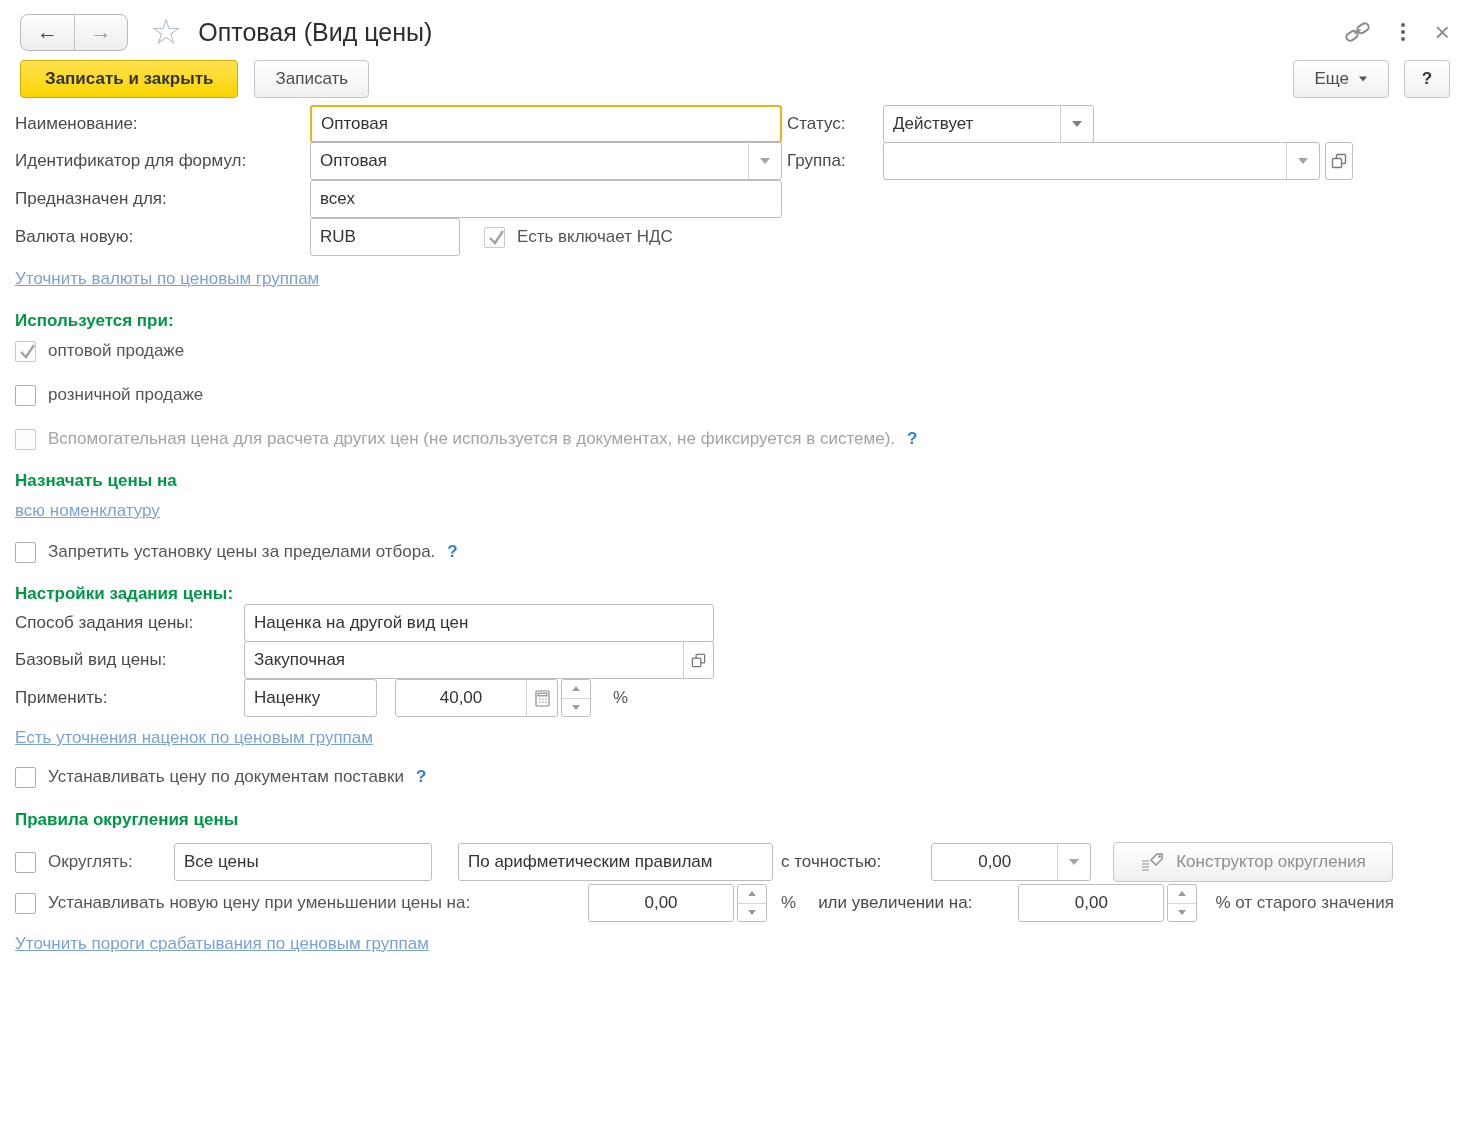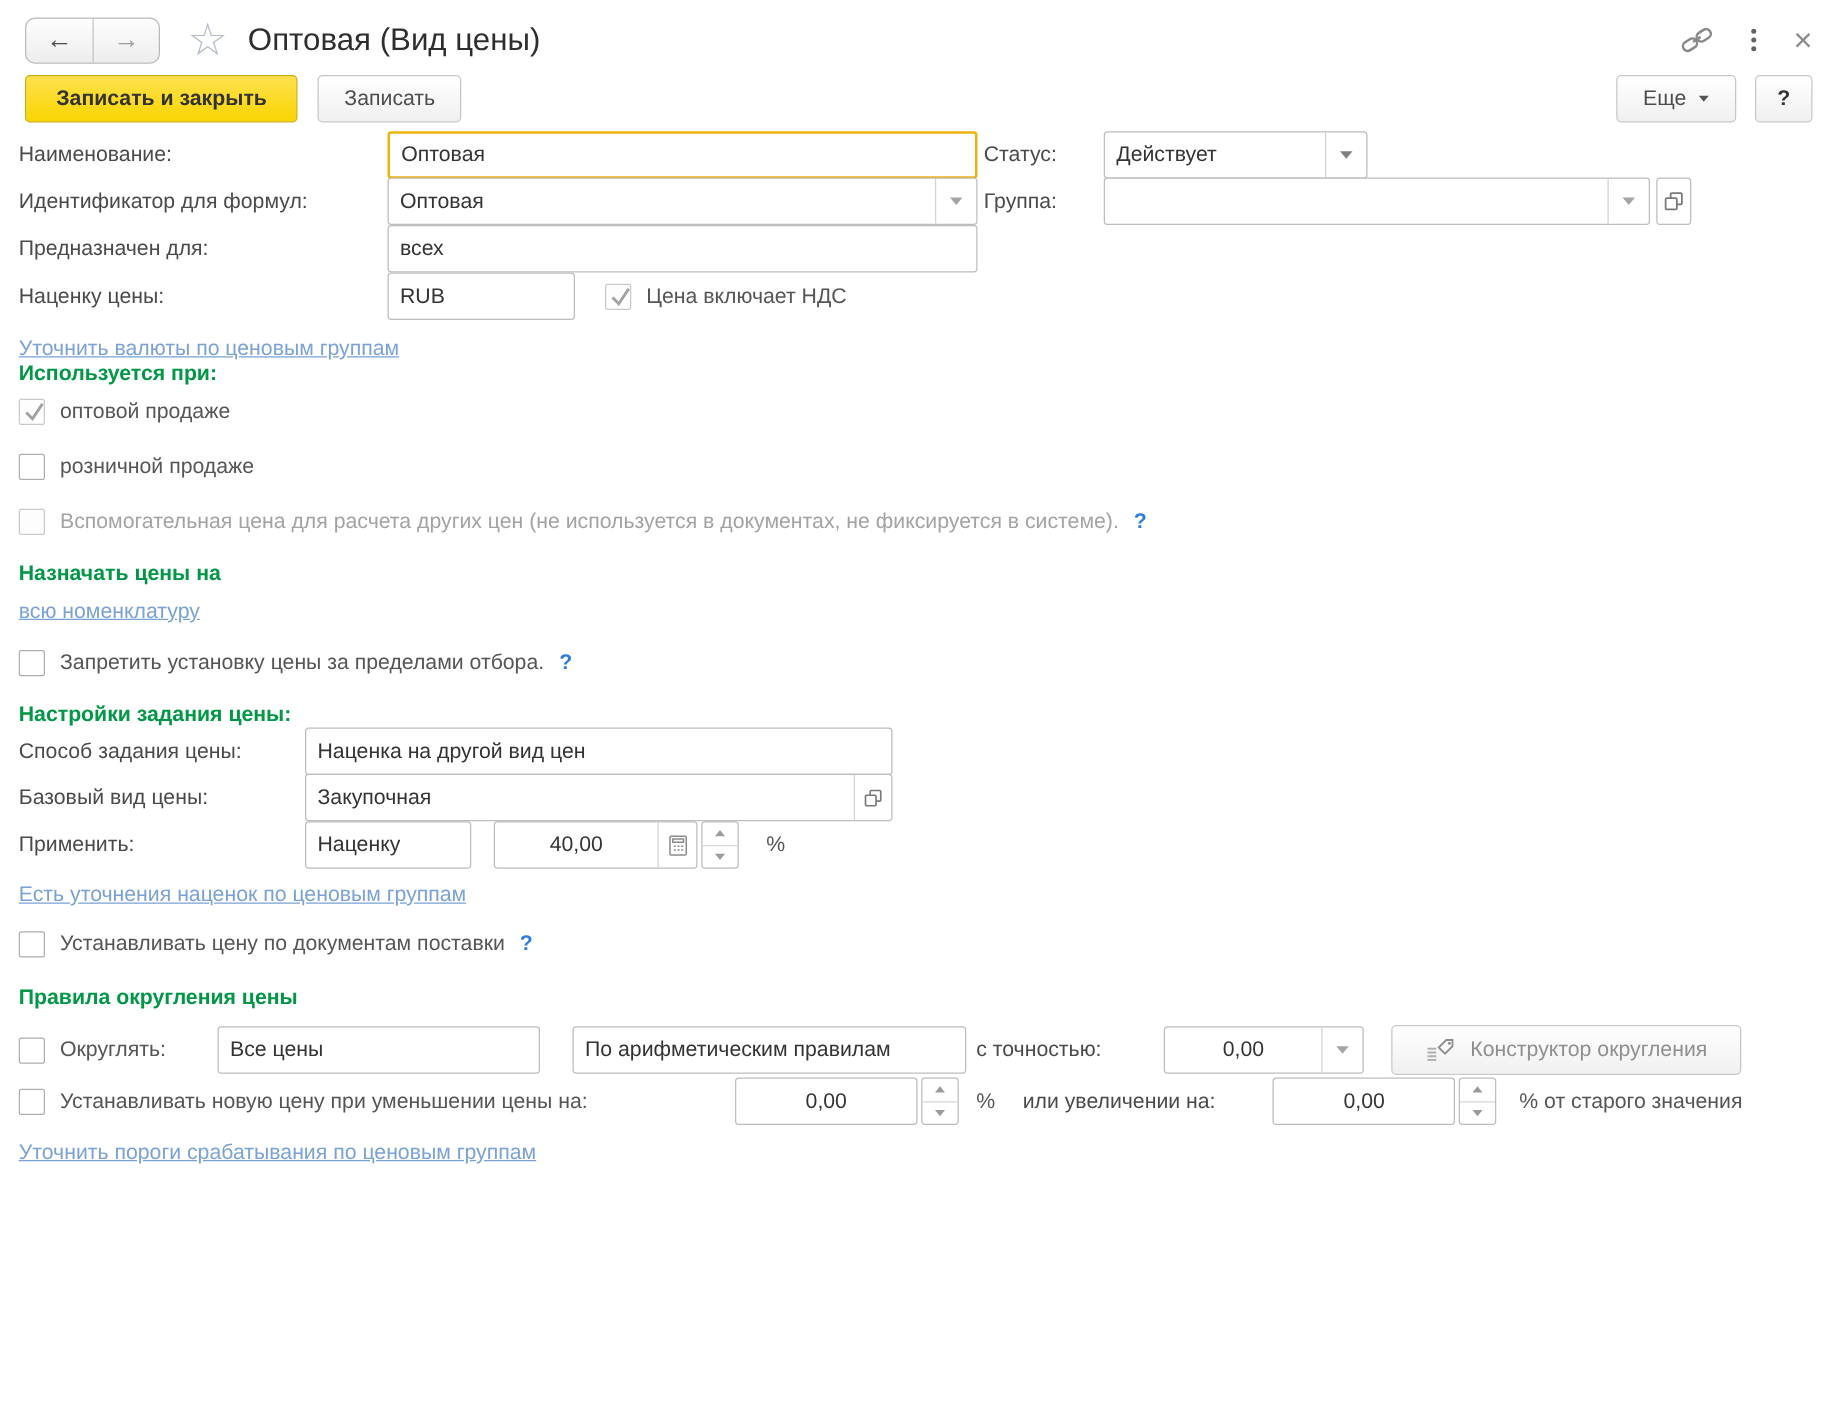--- a/index.html
+++ b/index.html
@@ -72,21 +72,21 @@
   .cbtext.dim { color:#a3a3a3; }
   
   .link { color:#7aa2d6; text-decoration:underline; cursor:pointer; display:inline-block; white-space:nowrap; }
   .ghead { color:#009846; font-weight:700; }
   .q { color:#2e7de5; font-weight:700; margin-left:8px; cursor:pointer; }
   .unit { color:#555; }
   .btn-constructor { height:40px; padding:0 26px; margin-left:22px; color:#8f8f8f; gap:12px; }
   
   .mt8{margin-top:8px}.mt10{margin-top:10px}.mt12{margin-top:12px}.mt15{margin-top:15px}
   .mt16{margin-top:16px}.mt17{margin-top:17px}.mt19{margin-top:19px}.mt20{margin-top:20px}
-  .mt21{margin-top:21px}.mt22{}
+  .mt21{margin-top:21px}.mt22{margin-top:22px}
 </style>
 </head>
 <body>
 
 <div class="header">
   <div class="navgrp">
     <div class="navbtn">←</div>
     <div class="navbtn fwd">→</div>
   </div>
   <div class="star">☆</div>
@@ -162,31 +162,31 @@
   </div>
 
   <div class="row mt16">
     <div class="lblA">Предназначен для:</div>
     <div class="fld" style="width:472px">
       <input value="всех" style="">
     </div>
   </div>
 
   <div class="row mt16">
-    <div class="lblA">Наценку цены:</div>
+    <div class="lblA">Валюта новую:</div>
     <div class="fld" style="width:150px">
       <input value="RUB" style="">
     </div>
     <div class="cbrow" style="margin-left:24px">
       <div class="cbx dis">
         <svg width="21" height="21" viewBox="0 0 21 21">
           <polyline points="4,11 9,16 17,4" fill="none" stroke="#a2a2a2" stroke-width="2.4"></polyline>
         </svg>
       </div>
-      <span class="cbtext">Цена включает НДС</span>
+      <span class="cbtext">Есть включает НДС</span>
     </div>
   </div>
 
   <div class="mt21"><span class="link">Уточнить валюты по ценовым группам</span></div>
 
   <div class="ghead mt22">Используется при:</div>
 
   <div class="cbrow mt8">
     <div class="cbx dis">
       <svg width="21" height="21" viewBox="0 0 21 21">

